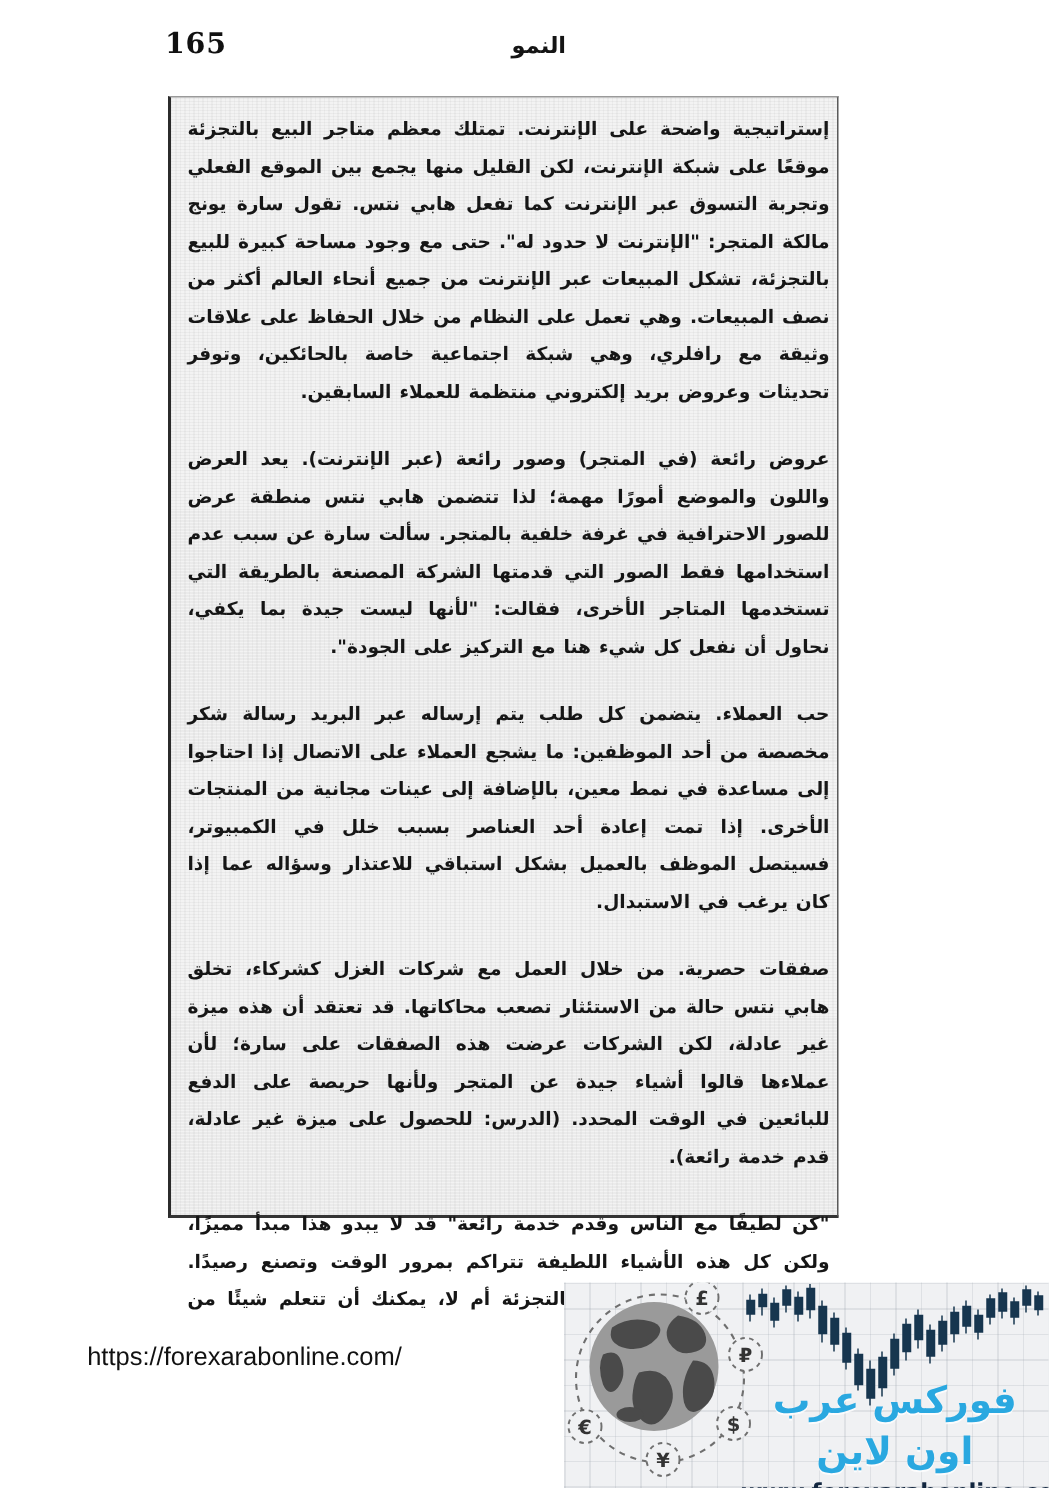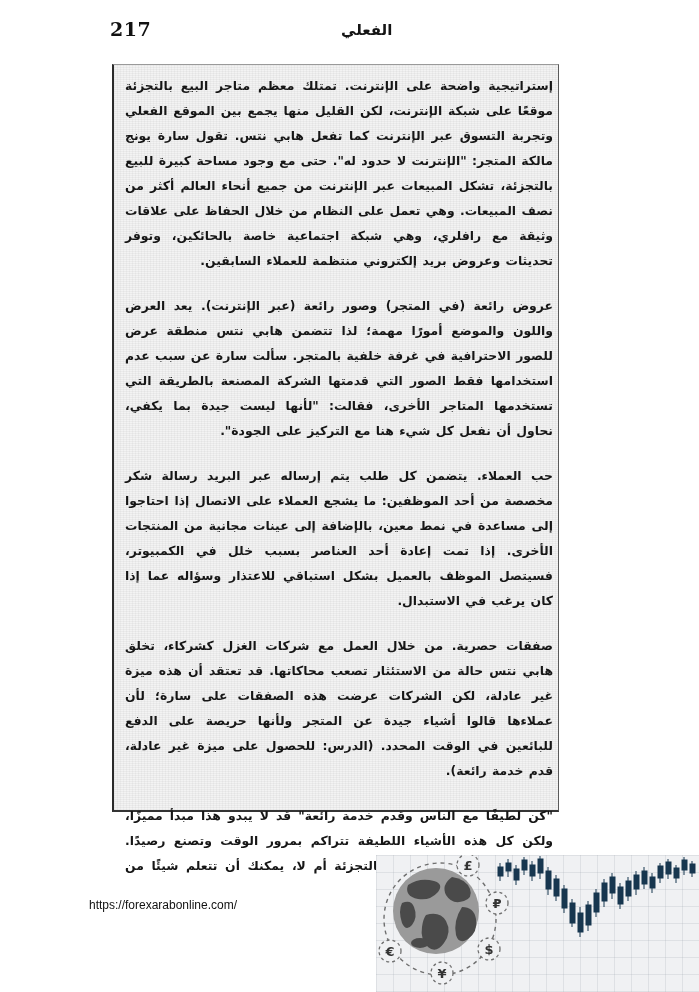--- a/index.html
+++ b/index.html
@@ -84,21 +84,21 @@
     width: 290px;
     text-align: center;
     direction: rtl;
   }
   #site-caption-ar {
     font-size: 15px;
     color: #1a1a1a;
     line-height: 21px;
   }
   #site-caption-url {
-    font-size: 12px;
+    font-size: 17px;
     color: #111111;
     line-height: 24px;
     direction: ltr;
     font-family: "Liberation Sans", sans-serif;
   }
 
   
   #forex-logo {
     position: absolute;
     left: 376px;
@@ -149,22 +149,22 @@
     color: #12263f;
     line-height: 21px;
     letter-spacing: -0.2px;
     direction: ltr;
   }
 </style>
 </head>
 <body>
 
 <div id="page-header">
-  <div id="page-number">217</div>
-  <div id="chapter-title">الفعلي</div>
+  <div id="page-number">165</div>
+  <div id="chapter-title">النمو</div>
 </div>
 
 <div id="scan-block">
   <p class="para">إستراتيجية واضحة على الإنترنت. تمتلك معظم متاجر البيع بالتجزئة موقعًا على شبكة الإنترنت، لكن القليل منها يجمع بين الموقع الفعلي وتجربة التسوق عبر الإنترنت كما تفعل هابي نتس. تقول سارة يونج مالكة المتجر: "الإنترنت لا حدود له". حتى مع وجود مساحة كبيرة للبيع بالتجزئة، تشكل المبيعات عبر الإنترنت من جميع أنحاء العالم أكثر من نصف المبيعات. وهي تعمل على النظام من خلال الحفاظ على علاقات وثيقة مع رافلري، وهي شبكة اجتماعية خاصة بالحائكين، وتوفر تحديثات وعروض بريد إلكتروني منتظمة للعملاء السابقين.</p>
   <p class="para">عروض رائعة (في المتجر) وصور رائعة (عبر الإنترنت). يعد العرض واللون والموضع أمورًا مهمة؛ لذا تتضمن هابي نتس منطقة عرض للصور الاحترافية في غرفة خلفية بالمتجر. سألت سارة عن سبب عدم استخدامها فقط الصور التي قدمتها الشركة المصنعة بالطريقة التي تستخدمها المتاجر الأخرى، فقالت: "لأنها ليست جيدة بما يكفي، نحاول أن نفعل كل شيء هنا مع التركيز على الجودة".</p>
   <p class="para">حب العملاء. يتضمن كل طلب يتم إرساله عبر البريد رسالة شكر مخصصة من أحد الموظفين: ما يشجع العملاء على الاتصال إذا احتاجوا إلى مساعدة في نمط معين، بالإضافة إلى عينات مجانية من المنتجات الأخرى. إذا تمت إعادة أحد العناصر بسبب خلل في الكمبيوتر، فسيتصل الموظف بالعميل بشكل استباقي للاعتذار وسؤاله عما إذا كان يرغب في الاستبدال.</p>
   <p class="para">صفقات حصرية. من خلال العمل مع شركات الغزل كشركاء، تخلق هابي نتس حالة من الاستئثار تصعب محاكاتها. قد تعتقد أن هذه ميزة غير عادلة، لكن الشركات عرضت هذه الصفقات على سارة؛ لأن عملاءها قالوا أشياء جيدة عن المتجر ولأنها حريصة على الدفع للبائعين في الوقت المحدد. (الدرس: للحصول على ميزة غير عادلة، قدم خدمة رائعة).</p>
   <p class="para">"كن لطيفًا مع الناس وقدم خدمة رائعة" قد لا يبدو هذا مبدأ مميزًا، ولكن كل هذه الأشياء اللطيفة تتراكم بمرور الوقت وتصنع رصيدًا. سواء أكان لديك متجر بيع بالتجزئة أم لا، يمكنك أن تتعلم شيئًا من هابي نتس.</p>
 </div>
 
@@ -312,14 +312,18 @@
         <circle cx="64" cy="118" r="11" fill="#f0f1f3" stroke="#6f6f6f" stroke-width="1.3" stroke-dasharray="3 3"></circle>
         <text x="64" y="123" text-anchor="middle" font-family="DejaVu Sans, sans-serif" font-size="13" font-weight="bold" fill="#333333">¥</text>
       </g>
       <g>
         <circle cx="12" cy="96" r="11" fill="#f0f1f3" stroke="#6f6f6f" stroke-width="1.3" stroke-dasharray="3 3"></circle>
         <text x="12" y="101" text-anchor="middle" font-family="DejaVu Sans, sans-serif" font-size="13" font-weight="bold" fill="#333333">€</text>
       </g>
     </svg>
   </div>
 
+  <div id="logo-text-wrap">
+    <div id="logo-arabic">فوركس عرب اون لاين</div>
+    <div id="logo-url">www.forexarabonline.com</div>
+  </div>
 
 </div>
 
 </body></html>

